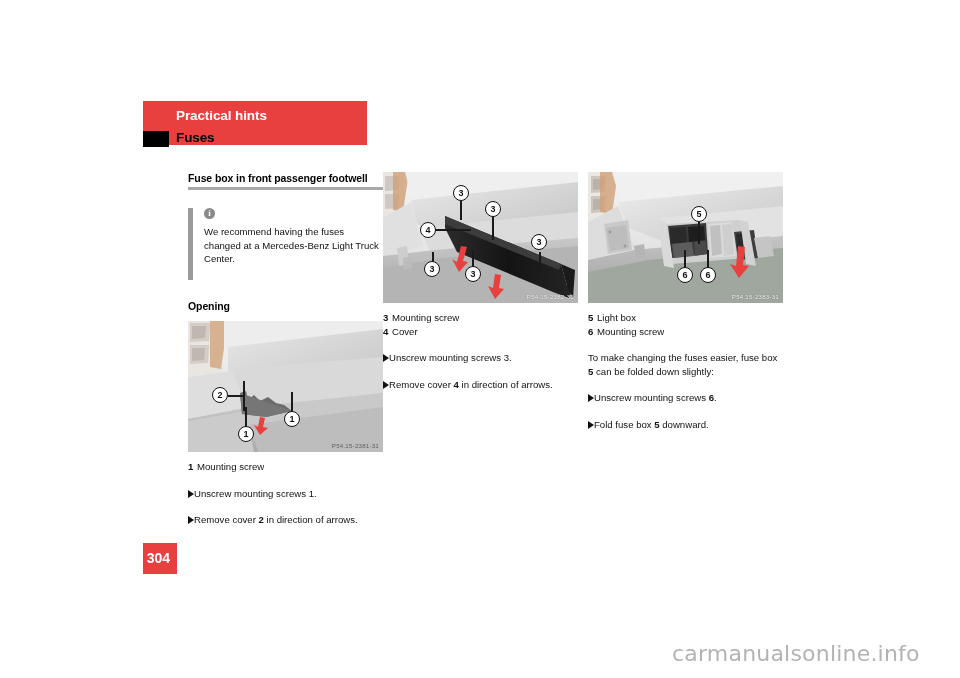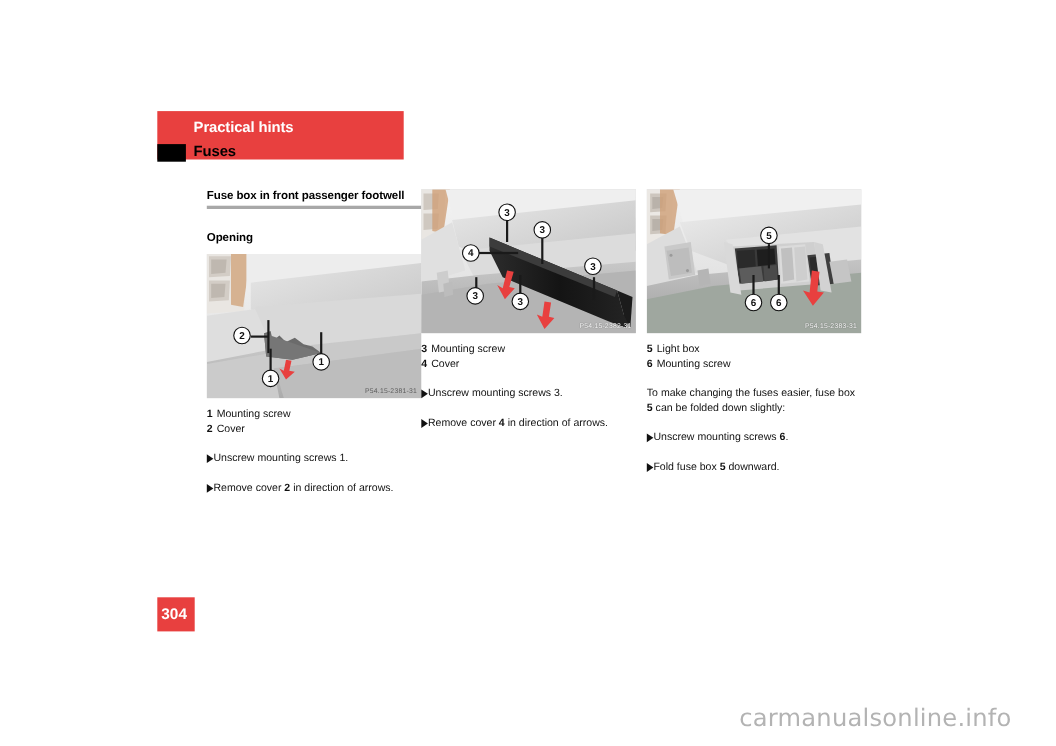--- a/index.html
+++ b/index.html
@@ -255,20 +255,25 @@
     <span class="chapter-banner-label">Practical hints</span>
   </div>
   <div class="section-black-square"></div>
   <div class="section-title">Fuses</div>
 
   <div class="col col-1">
 
     <div class="sub-heading">Fuse box in front passenger footwell</div>
     <div class="heading-rule"></div>
 
+    <div class="note-box">
+      <div class="note-bar"></div>
+      <span class="info-icon"></span>
+      <div class="note-text">We recommend having the fuses changed at a Mercedes-Benz Light Truck Center.</div>
+    </div>
 
     <div class="block-heading">Opening</div>
 
     <div class="figure">
       <svg width="195" height="131" viewBox="0 0 195 131">
         <defs>
           <linearGradient id="g1a" x1="0" y1="0" x2="0" y2="1">
             <stop offset="0" stop-color="#f2f2f2"></stop>
             <stop offset="1" stop-color="#dcdcdc"></stop>
           </linearGradient>
@@ -309,23 +314,20 @@
       <div class="leader" style="left:57px;top:86px;width:1.5px;height:22px;"></div>
       <div class="callout" style="left:50px;top:105px;">1</div>
       <div class="leader" style="left:103px;top:71px;width:1.5px;height:22px;"></div>
       <div class="callout" style="left:96px;top:90px;">1</div>
       <div class="fig-caption-code onlight">P54.15-2381-31</div>
     </div>
 
     <div class="legend">
       <div class="legend-row">
         <span class="legend-num">1</span><span>Mounting screw</span>
-      </div>
-      <div class="legend-row">
-        <span class="legend-num">2</span><span>Cover</span>
       </div>
     </div>
 
     <div class="bullet-row">
       <span class="tri"></span><span>Unscrew mounting screws 1.</span>
     </div>
     <div class="bullet-row">
       <span class="tri"></span><span>Remove cover </span><b class="n">2</b><span> in direction of arrows.</span>
     </div>
   </div>

